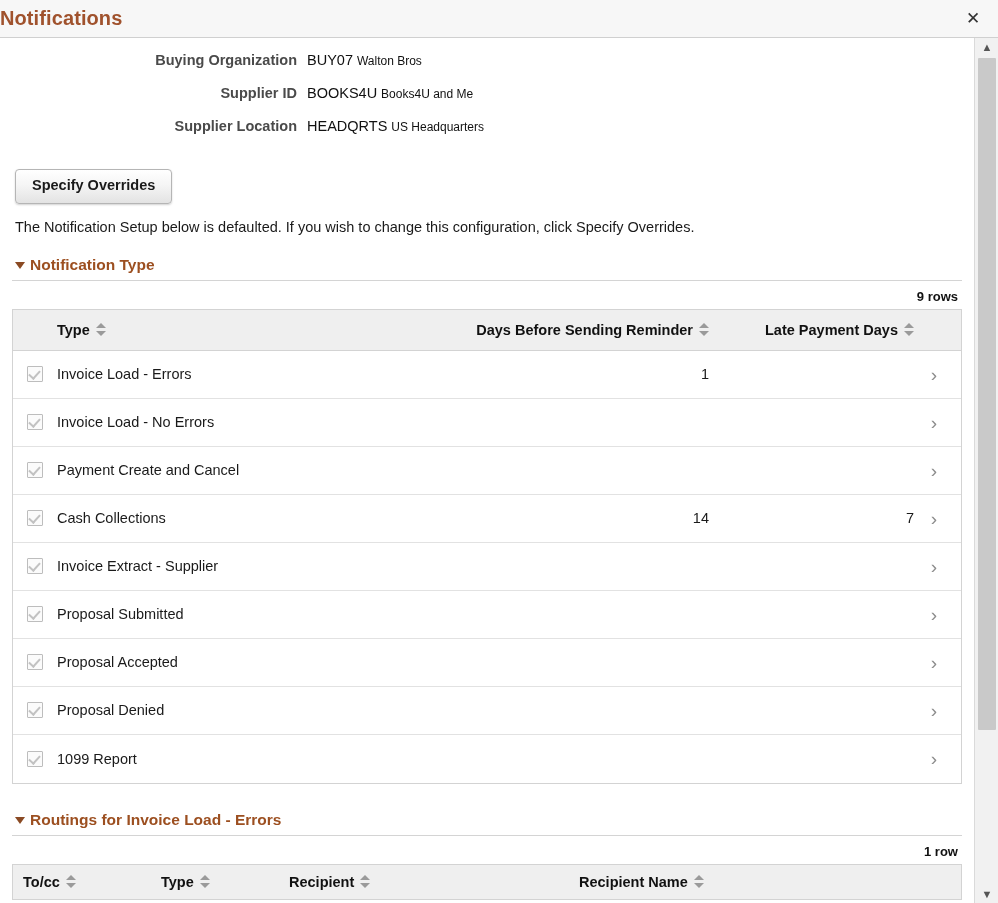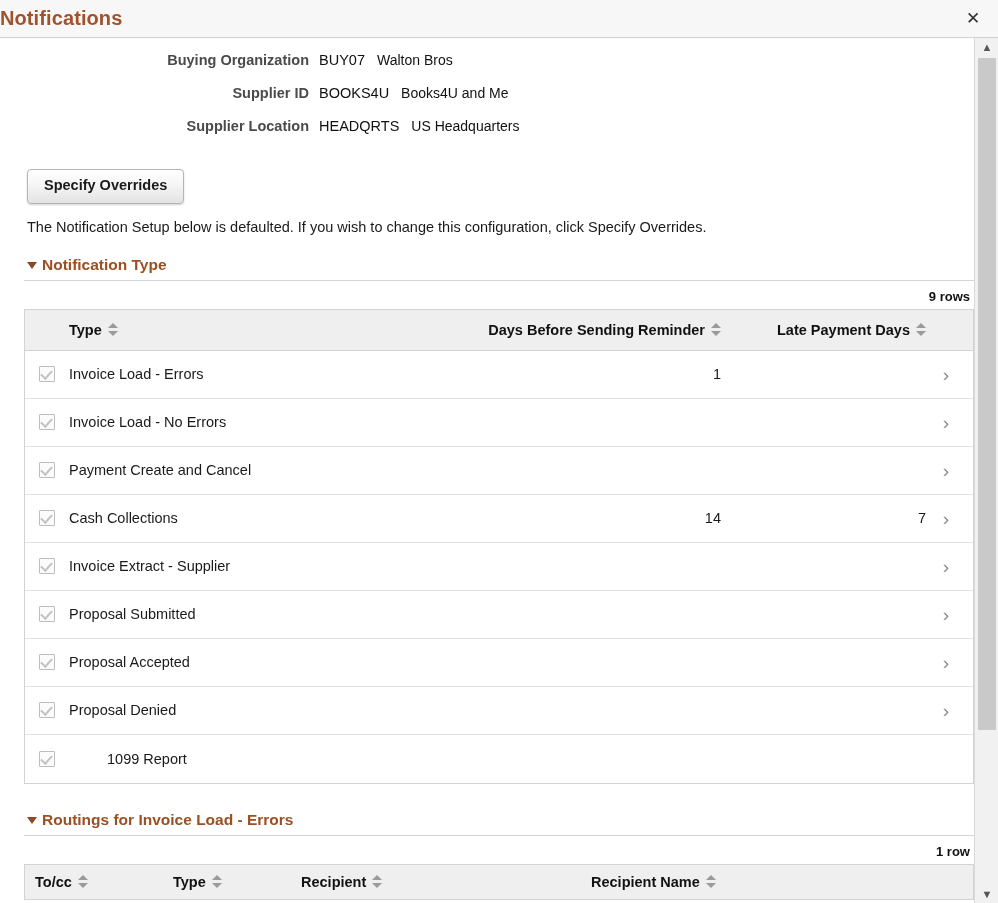--- a/index.html
+++ b/index.html
@@ -61,21 +61,21 @@
   }
 
   
   .body-wrap {
     position: relative;
     flex: 1 1 auto;
     overflow: hidden;
   }
   .content {
     position: absolute;
-    top: 0; left: 12px;
+    top: 0; left: 0;
     width: 974px;
     height: 865px;
     overflow: hidden;
     background: #ffffff;
     padding: 0;
   }
 
   
   .fields {
     padding-top: 14px;
@@ -94,23 +94,23 @@
     padding-right: 10px;
     white-space: nowrap;
   }
   .field-code {
     font-size: 14.5px;
     color: #111111;
     min-width: 0;
     white-space: nowrap;
   }
   .field-desc {
-    font-size: 14px;
+    font-size: 12px;
     color: #111111;
-    margin-left: 12px;
+    margin-left: 4px;
     white-space: nowrap;
   }
 
   
   .btn-row {
     margin-top: 18px;
     padding-left: 15px;
   }
   .push-btn {
     display: inline-block;
@@ -220,21 +220,21 @@
     border-top: 5px solid #9a9a9a;
   }
 
   .tr {
     display: flex;
     align-items: center;
     height: 48px;
     border-bottom: 1px solid #e2e2e2;
     background: #ffffff;
   }
-  .tr:last-child { border-bottom: none; gap: 38px; }
+  .tr:last-child { border-bottom: none; }
 
   
   .c-chk   { width: 44px; flex: 0 0 44px; display:flex; align-items:center; justify-content:center; }
   .c-type  { width: 398px; flex: 0 0 398px; padding-left: 0; }
   .c-days  { width: 254px; flex: 0 0 254px; text-align: right; padding-right: 0; }
   .c-late  { width: 205px; flex: 0 0 205px; text-align: right; padding-right: 0; }
   .c-chev  { width: 40px;  flex: 0 0 40px; display:flex; align-items:center; justify-content:center; }
 
   .hdr-chk  { width: 44px; flex: 0 0 44px; }
   .hdr-type { width: 398px; flex: 0 0 398px; }

